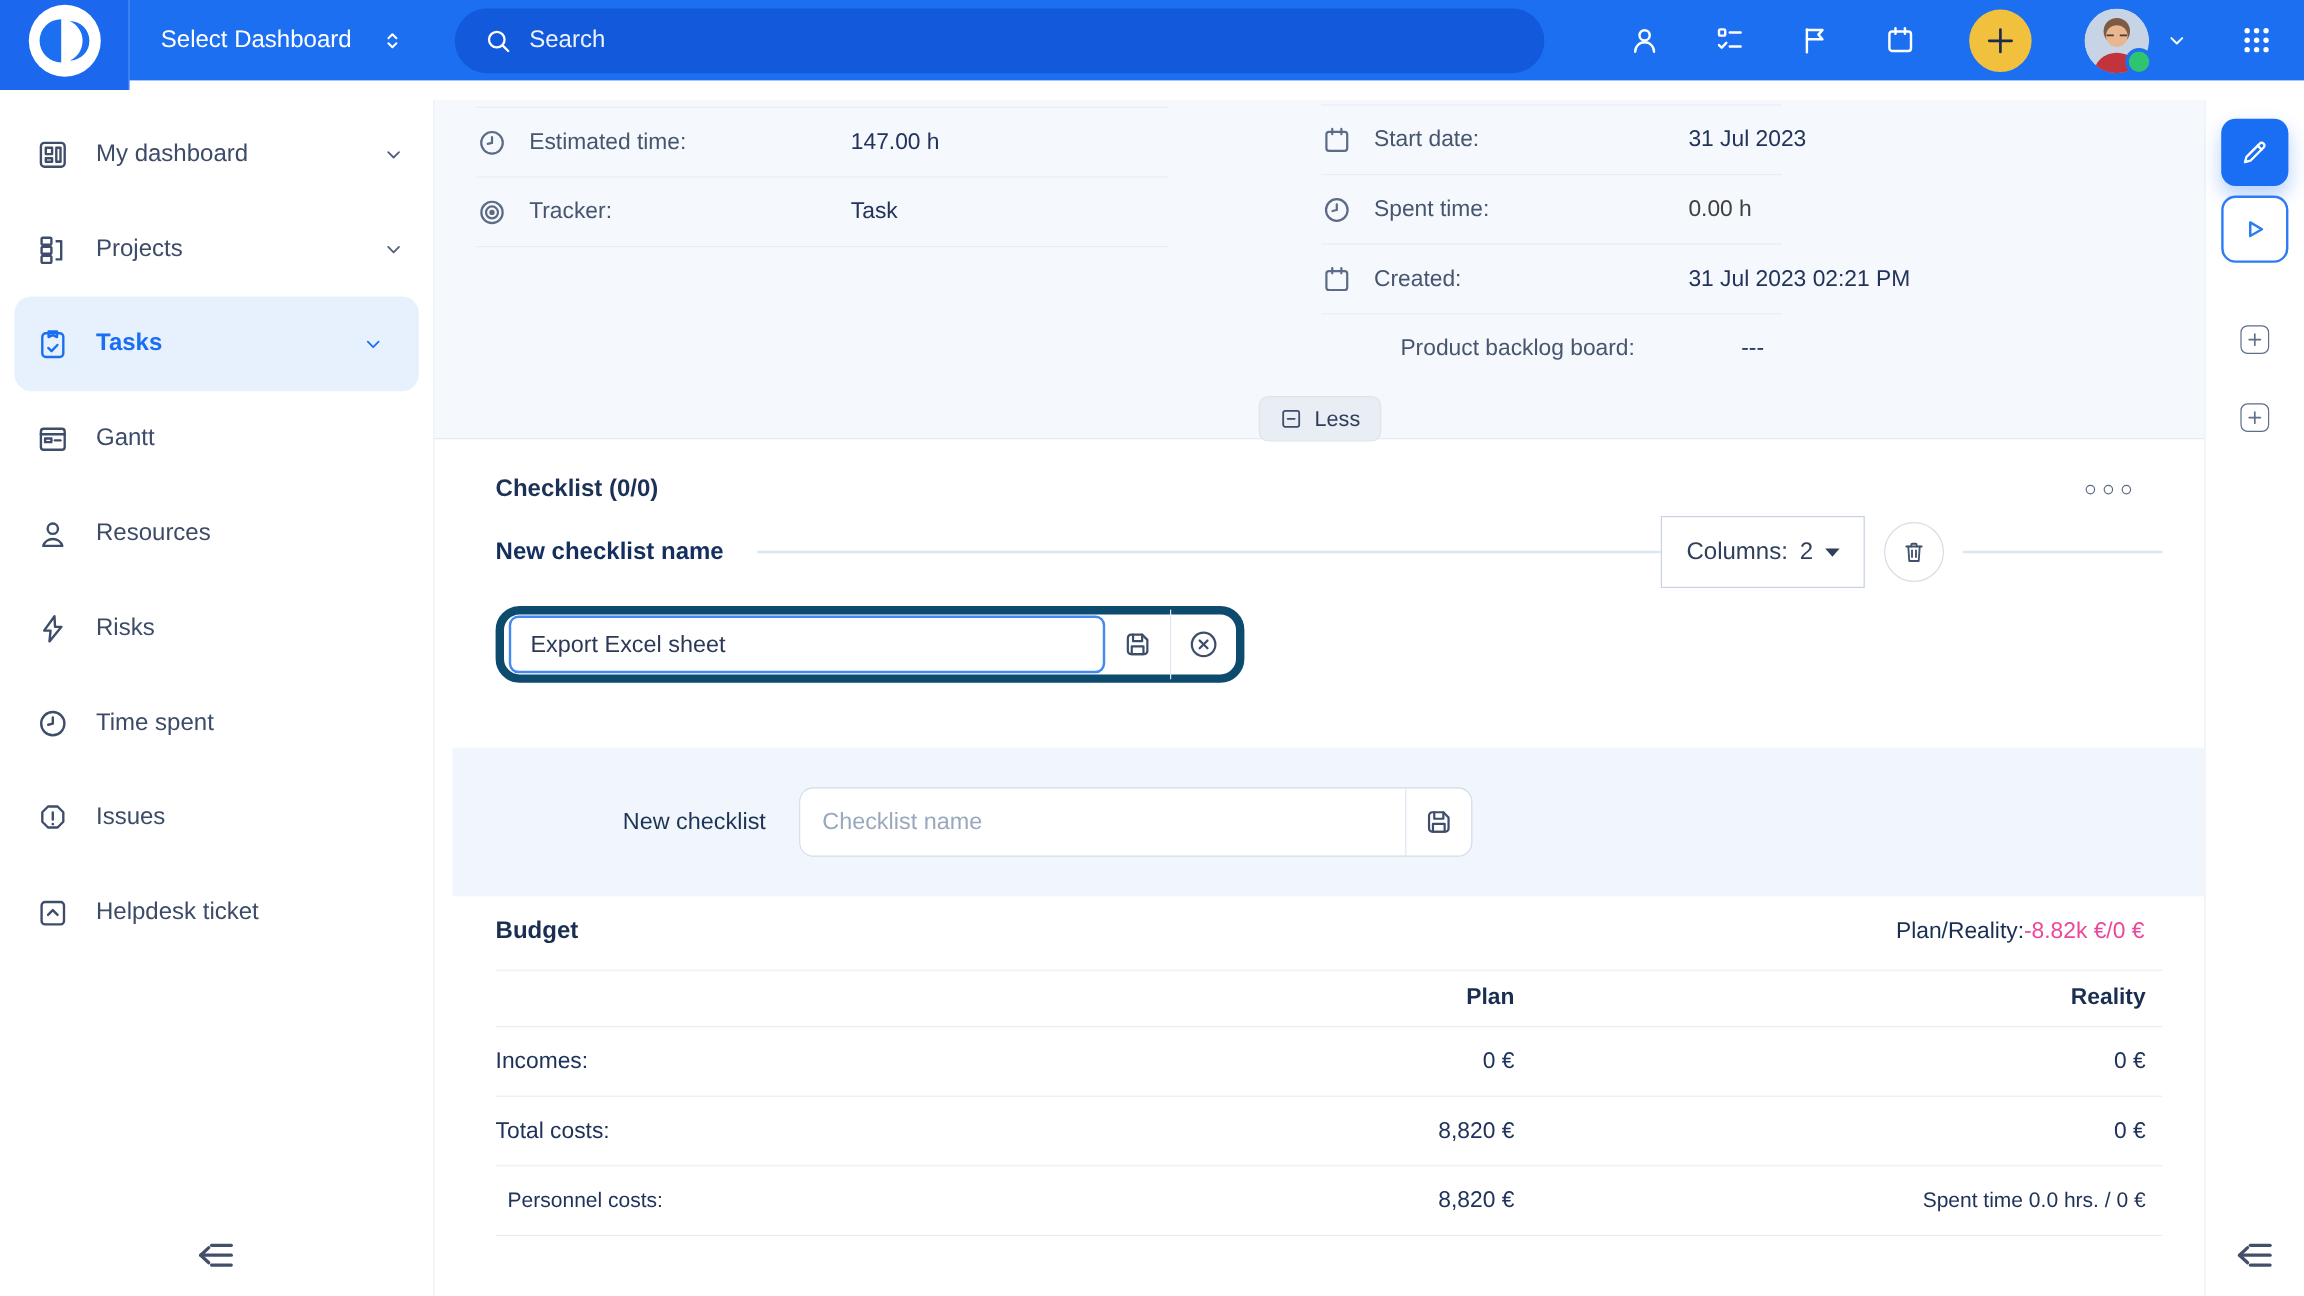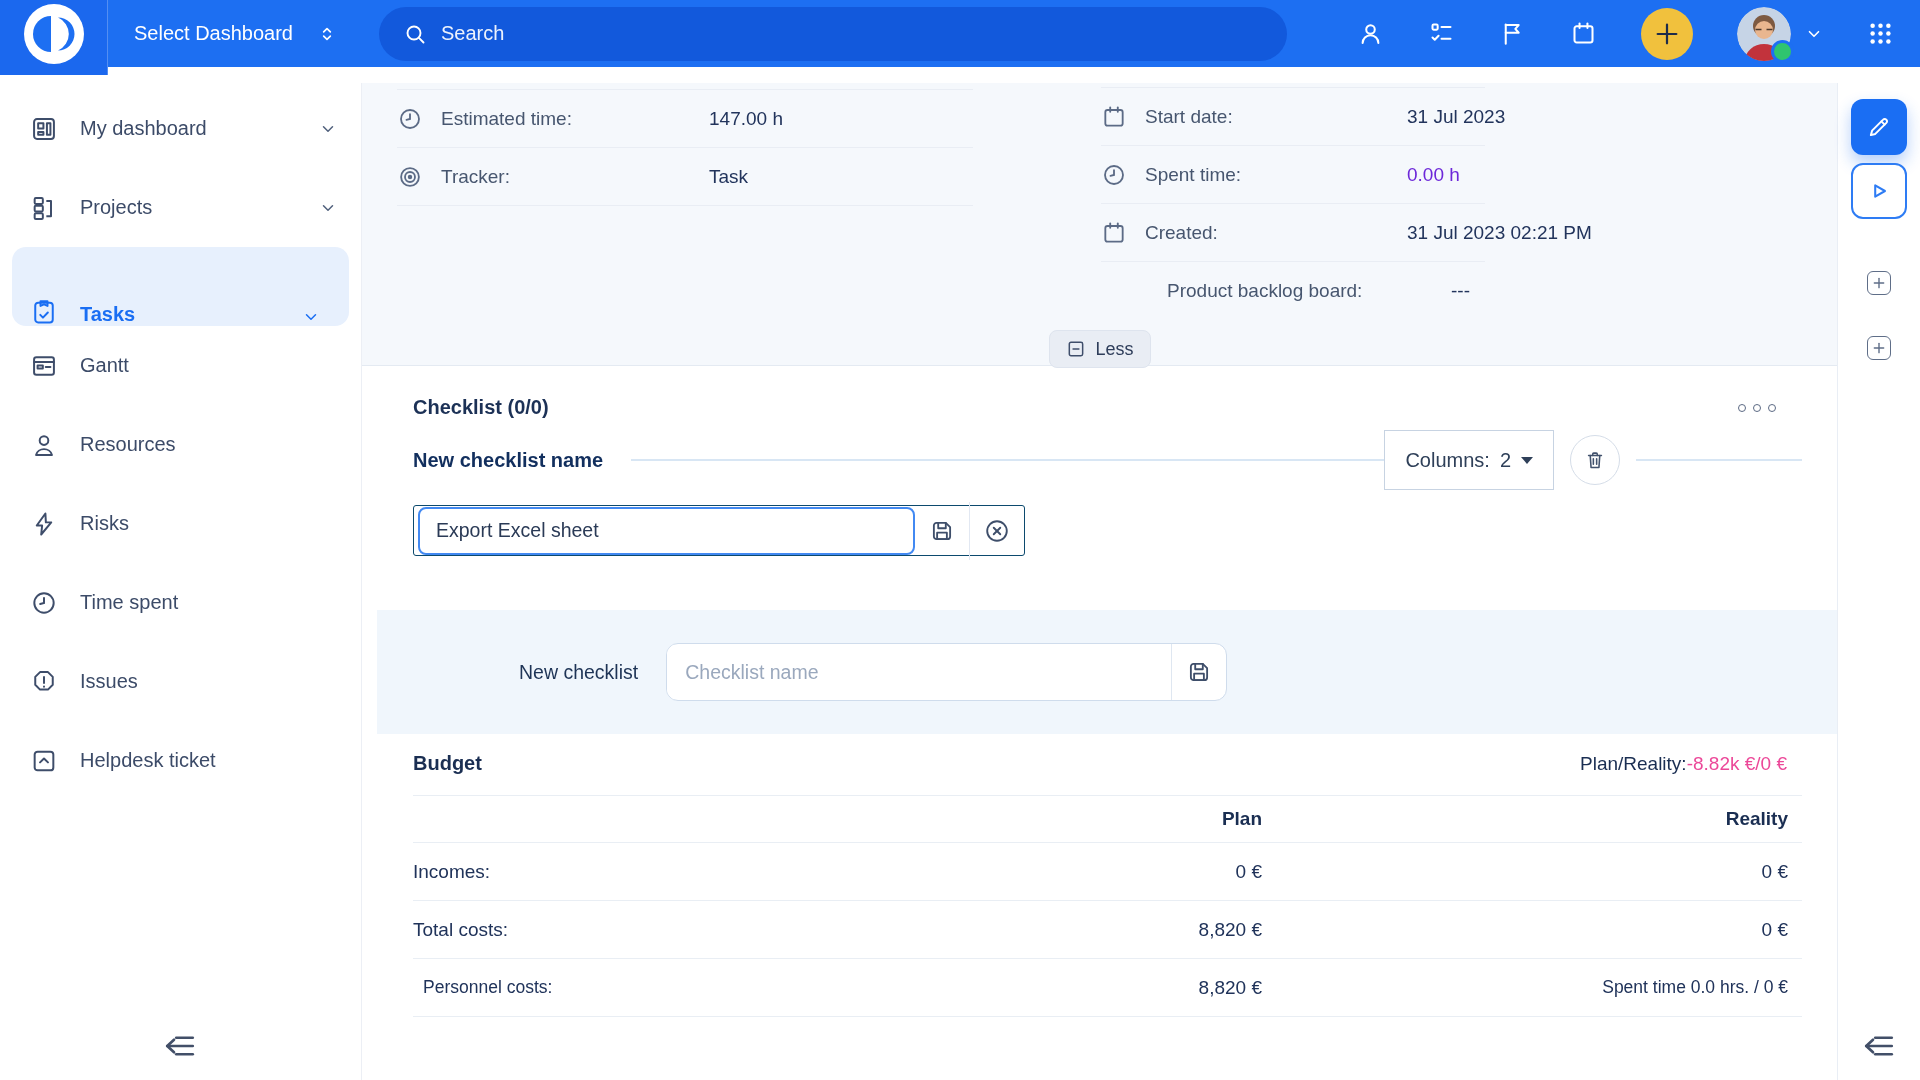--- a/index.html
+++ b/index.html
@@ -25,40 +25,40 @@
               background:#2fc46f;border:3px solid #1d6ff2;box-sizing:content-box;}
 
   
   .sidebar{position:absolute;top:83px;left:0;width:361px;bottom:0;background:#fff;border-right:1px solid #eceff5;z-index:10;}
   .side-list{padding-top:6px;}
   .side-item{height:79px;display:flex;align-items:center;padding:0 24px 0 30px;color:#3c4b68;font-size:20px;cursor:pointer;}
   .side-item .sicon{width:28px;height:28px;margin-right:22px;color:#3e4d6a;flex:none;}
   .side-item .slabel{flex:1;}
   .side-item .chev{width:18px;height:18px;color:#50607c;flex:none;}
   .side-item.selected{background:#e7f0fd;border-radius:14px;margin:0 12px;padding:0 29px 0 18px;
-                      color:#1a6ef3;font-weight:700;align-items:flex-end;}
+                      color:#1a6ef3;font-weight:700;}
   .side-item.selected .sicon,.side-item.selected .chev{color:#1a6ef3;}
   .collapse-left{position:absolute;bottom:14px;left:160px;width:40px;height:40px;display:flex;align-items:center;justify-content:center;color:#424f68;cursor:pointer;}
 
   
   .main{position:absolute;top:83px;left:361px;right:82px;bottom:0;background:#fff;overflow:hidden;}
 
   
   .details{position:relative;height:282px;background:#f5f8fc;border-bottom:1px solid #e4eaf2;}
   .fcol{position:absolute;top:6px;}
   .fcol-left{left:36px;width:576px;}
   .fcol-right{left:740px;width:384px;top:4px;}
   .frow{height:57px;display:flex;align-items:center;border-bottom:1px solid #e9edf4;}
   .fcol .frow:first-child{border-top:1px solid #e9edf4;}
   .fcol-right .frow:last-child{border-bottom:none;gap:22px;}
   .ficon{width:26px;height:26px;color:#5c6b86;margin-right:18px;flex:none;}
   .flabel{width:268px;font-size:19px;color:#47566f;flex:none;}
   .fcol-right .flabel{width:262px;}
   .fvalue{font-size:19px;color:#22345c;white-space:nowrap;}
-  .fvalue.link{color:#6d28d9;cursor:pointer;}
+  .fvalue.link{color:#404040;cursor:pointer;}
   .less-tab{position:absolute;left:50%;transform:translateX(-50%);bottom:-3px;height:36px;
             background:#e9edf4;border:1px solid #dee4ee;border-radius:8px;display:flex;align-items:center;
             gap:10px;padding:0 16px;font-size:18px;color:#2e3d5a;cursor:pointer;}
   .less-tab svg{color:#3f4e6b;}
 
   
   .section{padding:0 36px;margin-left:16px;}
   .cl-title-row{display:flex;align-items:center;justify-content:space-between;margin-top:30px;}
   .cl-title{font-size:20px;font-weight:600;color:#1c3156;}
   .dots{display:flex;gap:7px;margin-right:26px;cursor:pointer;}
@@ -68,21 +68,21 @@
   .hline{height:2px;background:#d8e6f4;flex:1;margin-left:28px;}
   .hline2{width:166px;flex:none;margin-left:0;}
   .cols-box{display:flex;align-items:center;gap:10px;height:58px;padding:0 20px;border:1px solid #c7d3e2;
             background:#fff;font-size:20px;color:#2f4059;cursor:pointer;flex:none;}
   .caret{width:0;height:0;border-left:6px solid transparent;border-right:6px solid transparent;border-top:7px solid #2f4059;}
   .trash-btn{width:48px;height:48px;border:1px solid #d5dde8;border-radius:50%;background:#fff;margin:0 16px;
              display:flex;align-items:center;justify-content:center;color:#42526d;cursor:pointer;flex:none;}
   .check-row{display:flex;align-items:center;gap:26px;margin-top:20px;}
   .checkbox{width:27px;height:27px;border:2px solid #2f4368;border-radius:7px;background:#fff;box-sizing:border-box;cursor:pointer;}
   .check-label{font-size:19.5px;color:#2a3a56;}
-  .edit-group{display:inline-flex;align-items:center;margin-top:12px;border:1px solid #0c4a6e;border-radius:3px;background:#fff;height:51px;box-sizing:border-box;}
+  .edit-group{display:inline-flex;align-items:center;margin-top:12px;border:7px solid #0c4a6e;border-radius:20px;background:#fff;height:64px;box-sizing:border-box;}
   .edit-input{width:497px;height:48px;margin-left:4px;border:2px solid #4289f2;border-radius:8px;padding:0 16px;
               font-size:19.5px;color:#2a3a56;outline:none;box-sizing:border-box;font-family:inherit;background:#fff;}
   .icon-cell{width:54px;height:58px;display:flex;align-items:center;justify-content:center;color:#3e4e6a;cursor:pointer;}
   .icon-cell.sep{border-left:1px solid #e2e8f2;}
 
   
   .new-band{margin:54px -36px 0;background:#f0f6fc;height:124px;display:flex;align-items:center;padding:0 36px;box-sizing:border-box;}
   .new-label{margin-left:106px;font-size:19.5px;color:#1e3456;}
   .new-group{display:flex;align-items:center;margin-left:28px;border:1px solid #cfdcec;border-radius:12px;background:#fff;height:58px;box-sizing:border-box;overflow:hidden;}
   .new-input{width:468px;height:54px;border:none;outline:none;padding:0 18px;font-size:19.5px;color:#2a3a56;font-family:inherit;}

